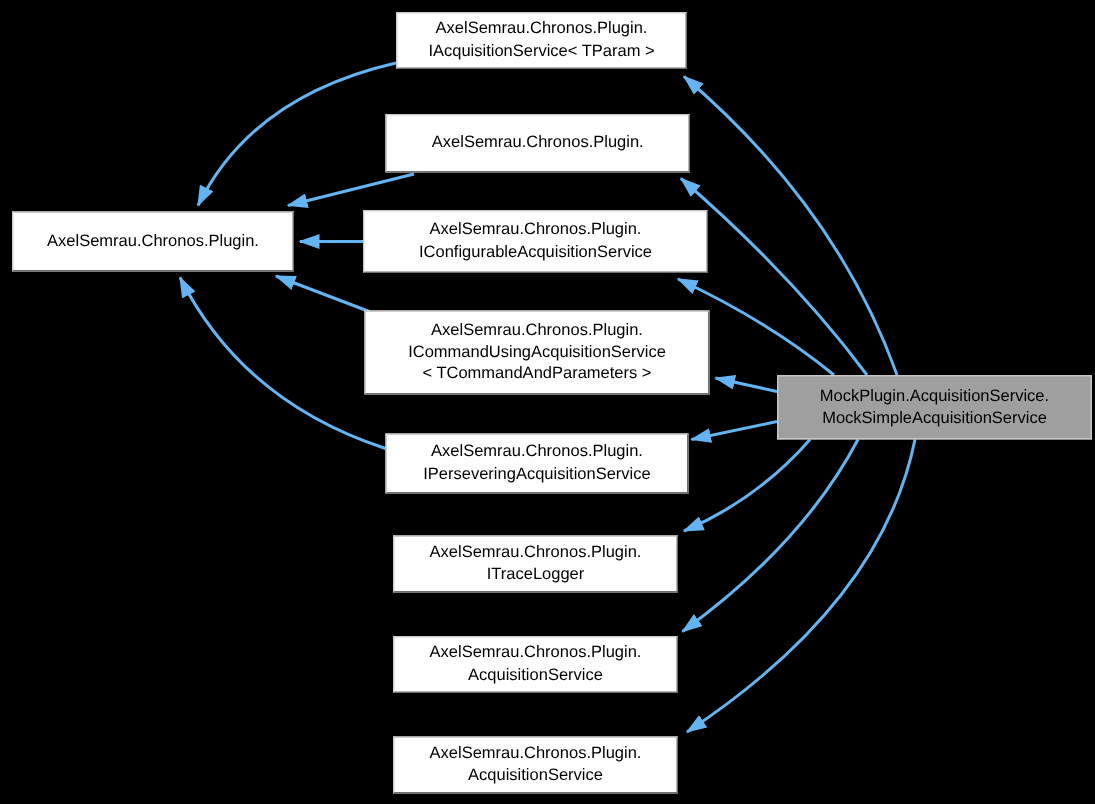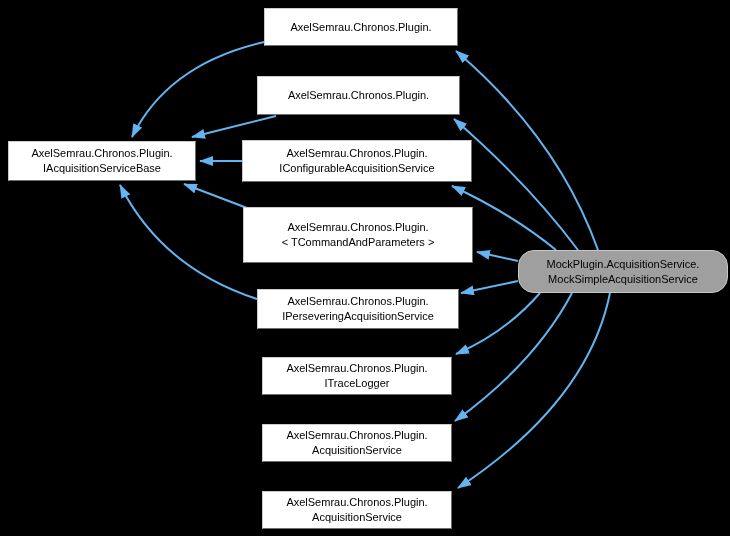--- a/index.html
+++ b/index.html
@@ -43,49 +43,50 @@
         <path d="M556,250 Q512,214 452,186" class="edge" marker-end="url(#arrowhead)"></path>
         <path d="M518,261 L477,252" class="edge" marker-end="url(#arrowhead)"></path>
         <path d="M518,281 L461,293" class="edge" marker-end="url(#arrowhead)"></path>
         <path d="M540,293 Q505,333 456,354" class="edge" marker-end="url(#arrowhead)"></path>
         <path d="M572,293 Q535,363 455,421" class="edge" marker-end="url(#arrowhead)"></path>
         <path d="M610,293 Q588,402 458,488" class="edge" marker-end="url(#arrowhead)"></path>
       </g>
   </svg>
 <div class="node" style="left: 8px; top: 141px; width: 188px; height: 40px;">
       <div>AxelSemrau.Chronos.Plugin.</div>
-      <div>IAcquisitionServiceBase</div>
     </div>
     <div class="node" style="left: 264px; top: 8px; width: 194px; height: 38px;">
       <div>AxelSemrau.Chronos.Plugin.</div>
+      <div>IAcquisitionService&lt; TParam &gt;</div>
     </div>
     <div class="node" style="left: 257px; top: 76px; width: 203px; height: 39px;">
       <div>AxelSemrau.Chronos.Plugin.</div>
     </div>
     <div class="node" style="left: 242px; top: 140px; width: 230px; height: 42px;">
       <div>AxelSemrau.Chronos.Plugin.</div>
       <div>IConfigurableAcquisitionService</div>
     </div>
     <div class="node" style="left: 243px; top: 207px; width: 230px; height: 56px;">
       <div>AxelSemrau.Chronos.Plugin.</div>
+      <div>ICommandUsingAcquisitionService</div>
       <div>&lt; TCommandAndParameters &gt;</div>
     </div>
     <div class="node" style="left: 257px; top: 289px; width: 202px; height: 40px;">
       <div>AxelSemrau.Chronos.Plugin.</div>
       <div>IPerseveringAcquisitionService</div>
     </div>
     <div class="node" style="left: 262px; top: 357px; width: 190px; height: 38px;">
       <div>AxelSemrau.Chronos.Plugin.</div>
       <div>ITraceLogger</div>
     </div>
     <div class="node" style="left: 262px; top: 424px; width: 190px; height: 38px;">
       <div>AxelSemrau.Chronos.Plugin.</div>
       <div>AcquisitionService</div>
     </div>
     <div class="node" style="left: 262px; top: 491px; width: 190px; height: 38px;">
       <div>AxelSemrau.Chronos.Plugin.</div>
       <div>AcquisitionService</div>
     </div>
-    <div class="node highlight" style="left: 518px; top: 250px; width: 210px; height: 43px; border-radius: 16px;">
+    <div class="node highlight" style="left: 518px; top: 250px; width: 210px; height: 43px;">
       <div>MockPlugin.AcquisitionService.</div>
       <div>MockSimpleAcquisitionService</div>
     </div>
   </div>
 
 </body></html>

